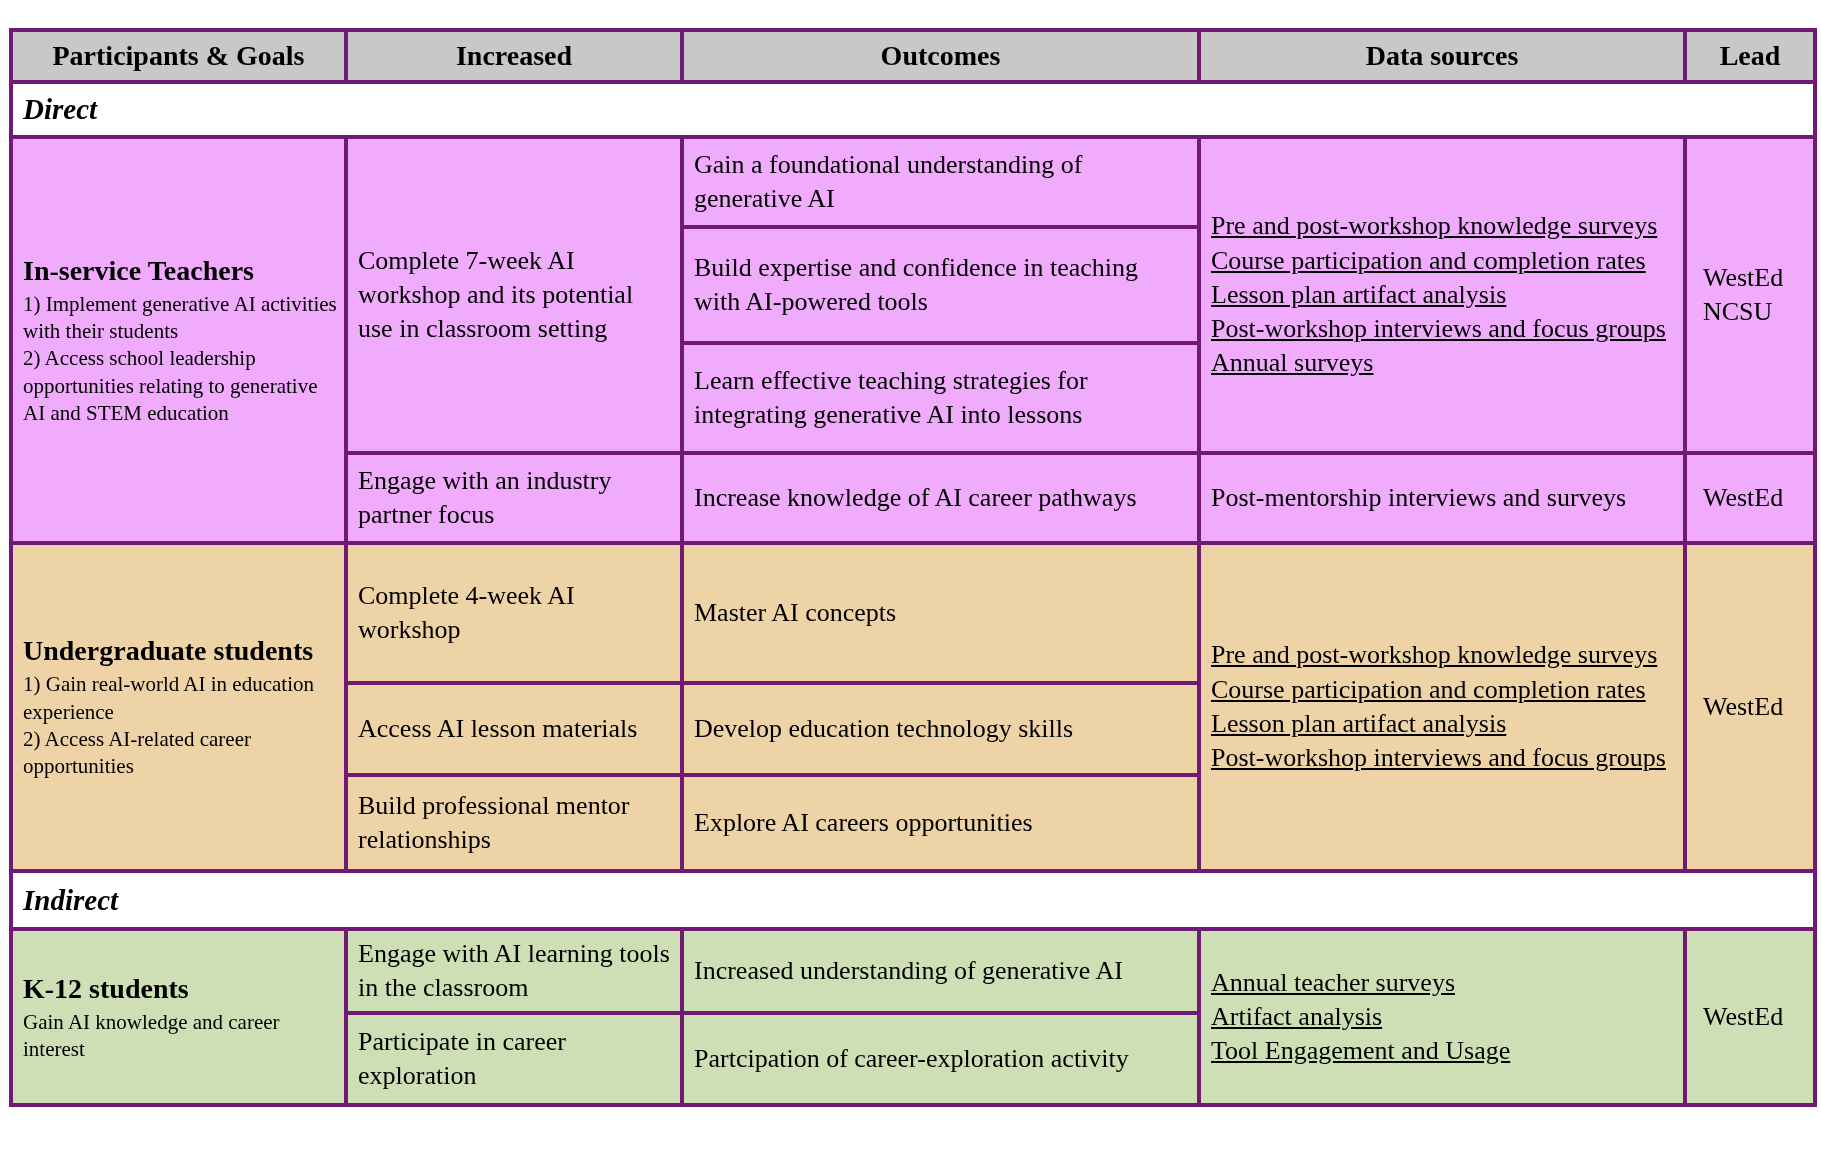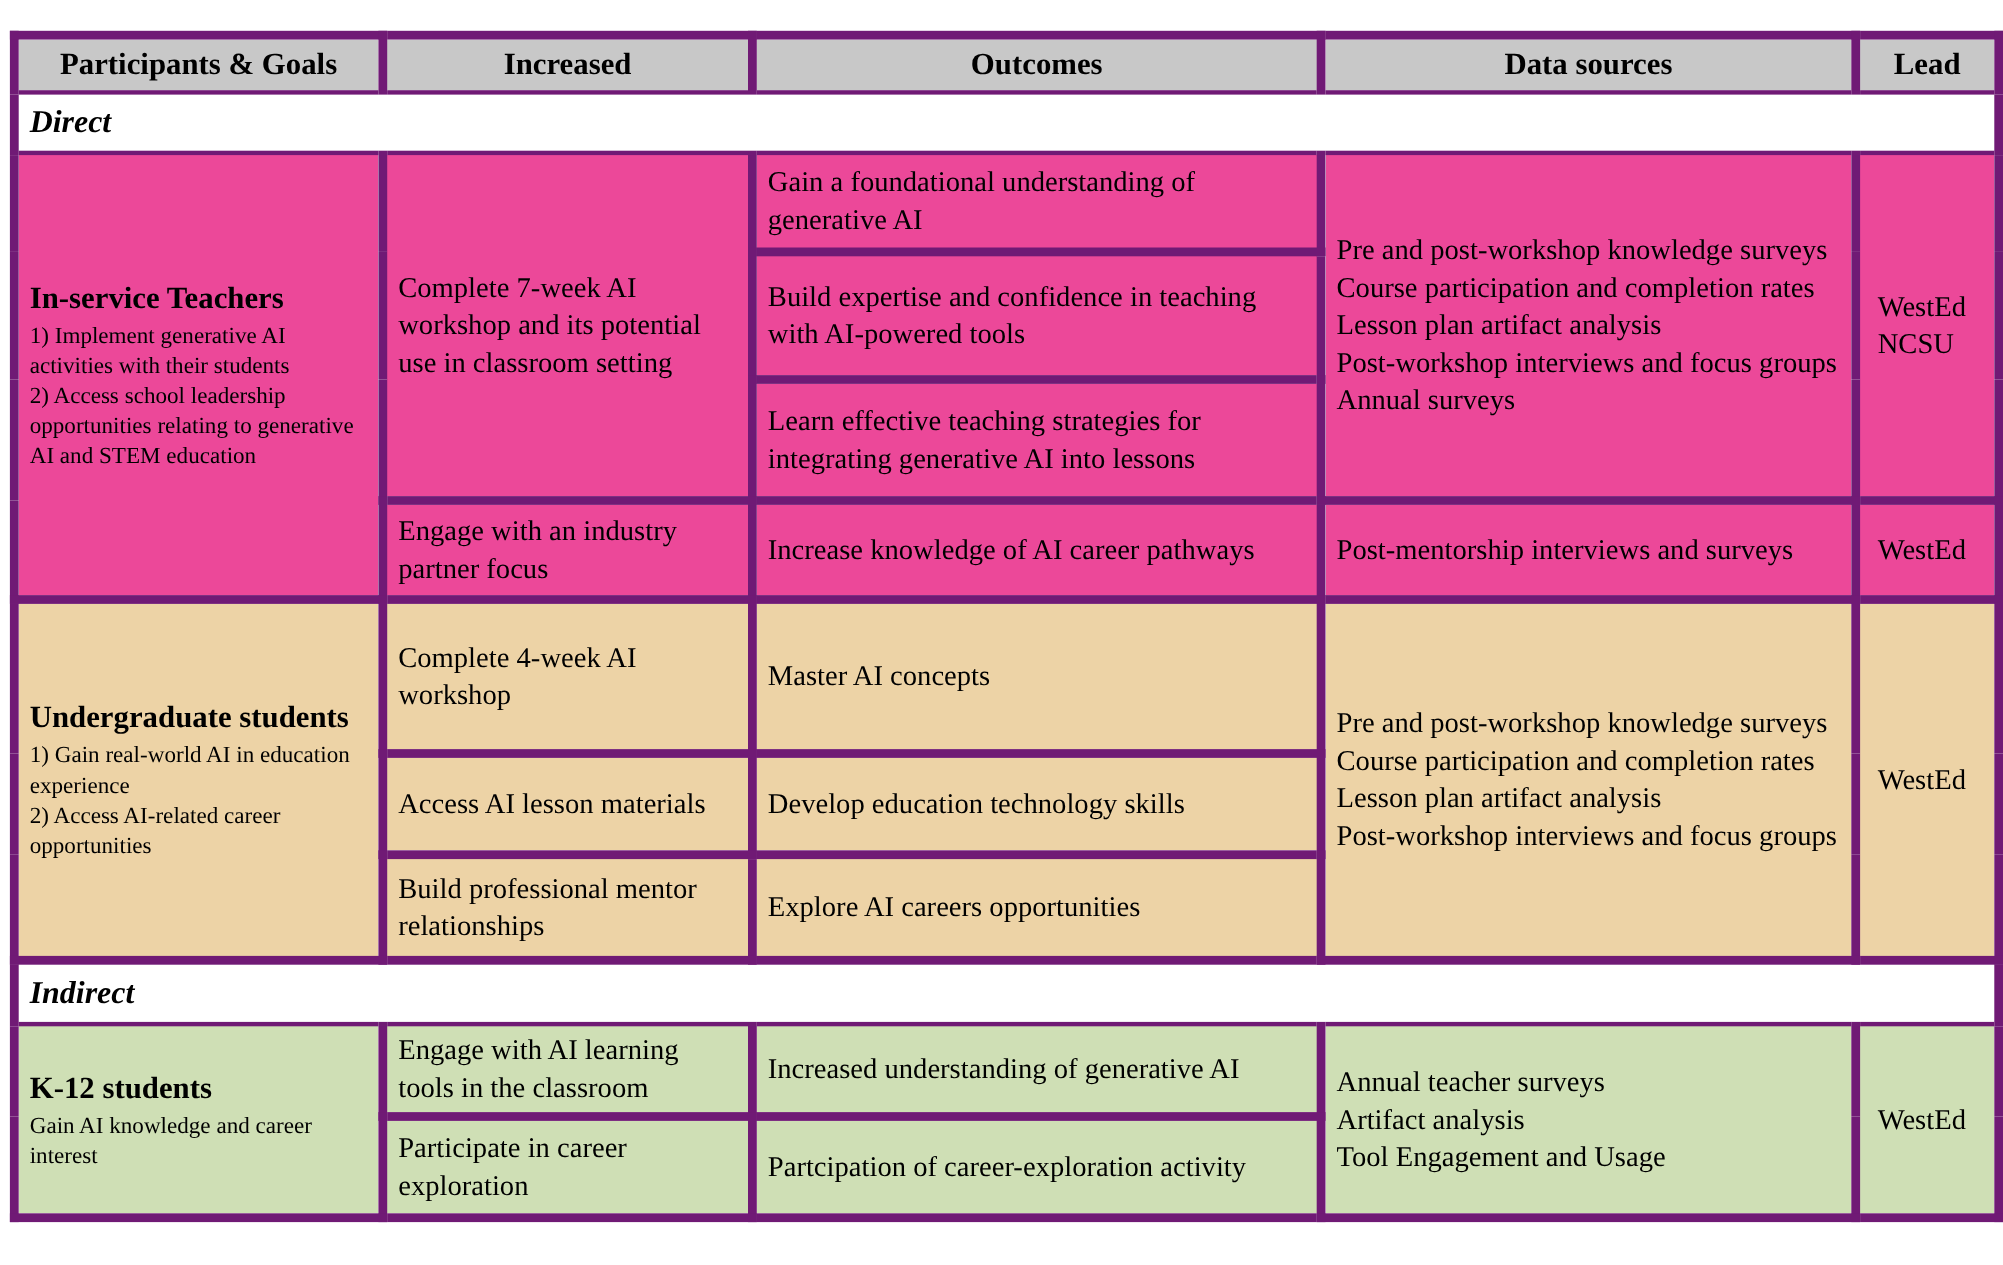--- a/index.html
+++ b/index.html
@@ -16,21 +16,21 @@
   .wrap {
     padding: 28px 8px 0 9px;
   }
   table.logic-model {
     border-collapse: collapse;
     table-layout: fixed;
     width: 1804px;
     border: 4px solid #000;
   }
   th, td {
-    border: 8px solid #701a75;
+    border: 4px solid #701a75;
     vertical-align: middle;
     padding: 4px 10px;
     overflow: hidden;
   }
   th {
     background: #c8c8c8;
     font-size: 28px;
     font-weight: bold;
     text-align: center;
     padding: 6px 4px;
@@ -39,27 +39,27 @@
   tr.band td {
     background: #ffffff;
     font-size: 29px;
     font-weight: bold;
     font-style: italic;
     text-align: left;
     border-top-width: 4px;
     border-bottom-width: 4px;
   }
   tr.sec-start > td { border-top-width: 4px; }
-  .bg-blue  { background: #ec4899; }
+  .bg-blue  { background: #f0abfc; }
   .bg-tan   { background: #edd3a6; }
   .bg-green { background: #cfdfb5; }
   td.participants { font-size: 21px; line-height: 1.3; padding: 6px 4px 6px 10px; }
   td.participants .p-title { font-size: 28px; font-weight: bold; line-height: 1.25; margin-bottom: 3px; }
   td.cell { font-size: 26px; line-height: 1.32; }
-  td.ds .ds-line { font-size: 26px; line-height: 1.32; }
+  td.ds .ds-line { font-size: 26px; line-height: 1.32; text-decoration: underline; }
   td.lead { font-size: 26px; line-height: 1.3; padding-left: 16px; }
 </style>
 </head>
 <body>
 
 <div class="wrap">
   <table class="logic-model">
     <colgroup>
       <col style="width:335px">
       <col style="width:336px">

